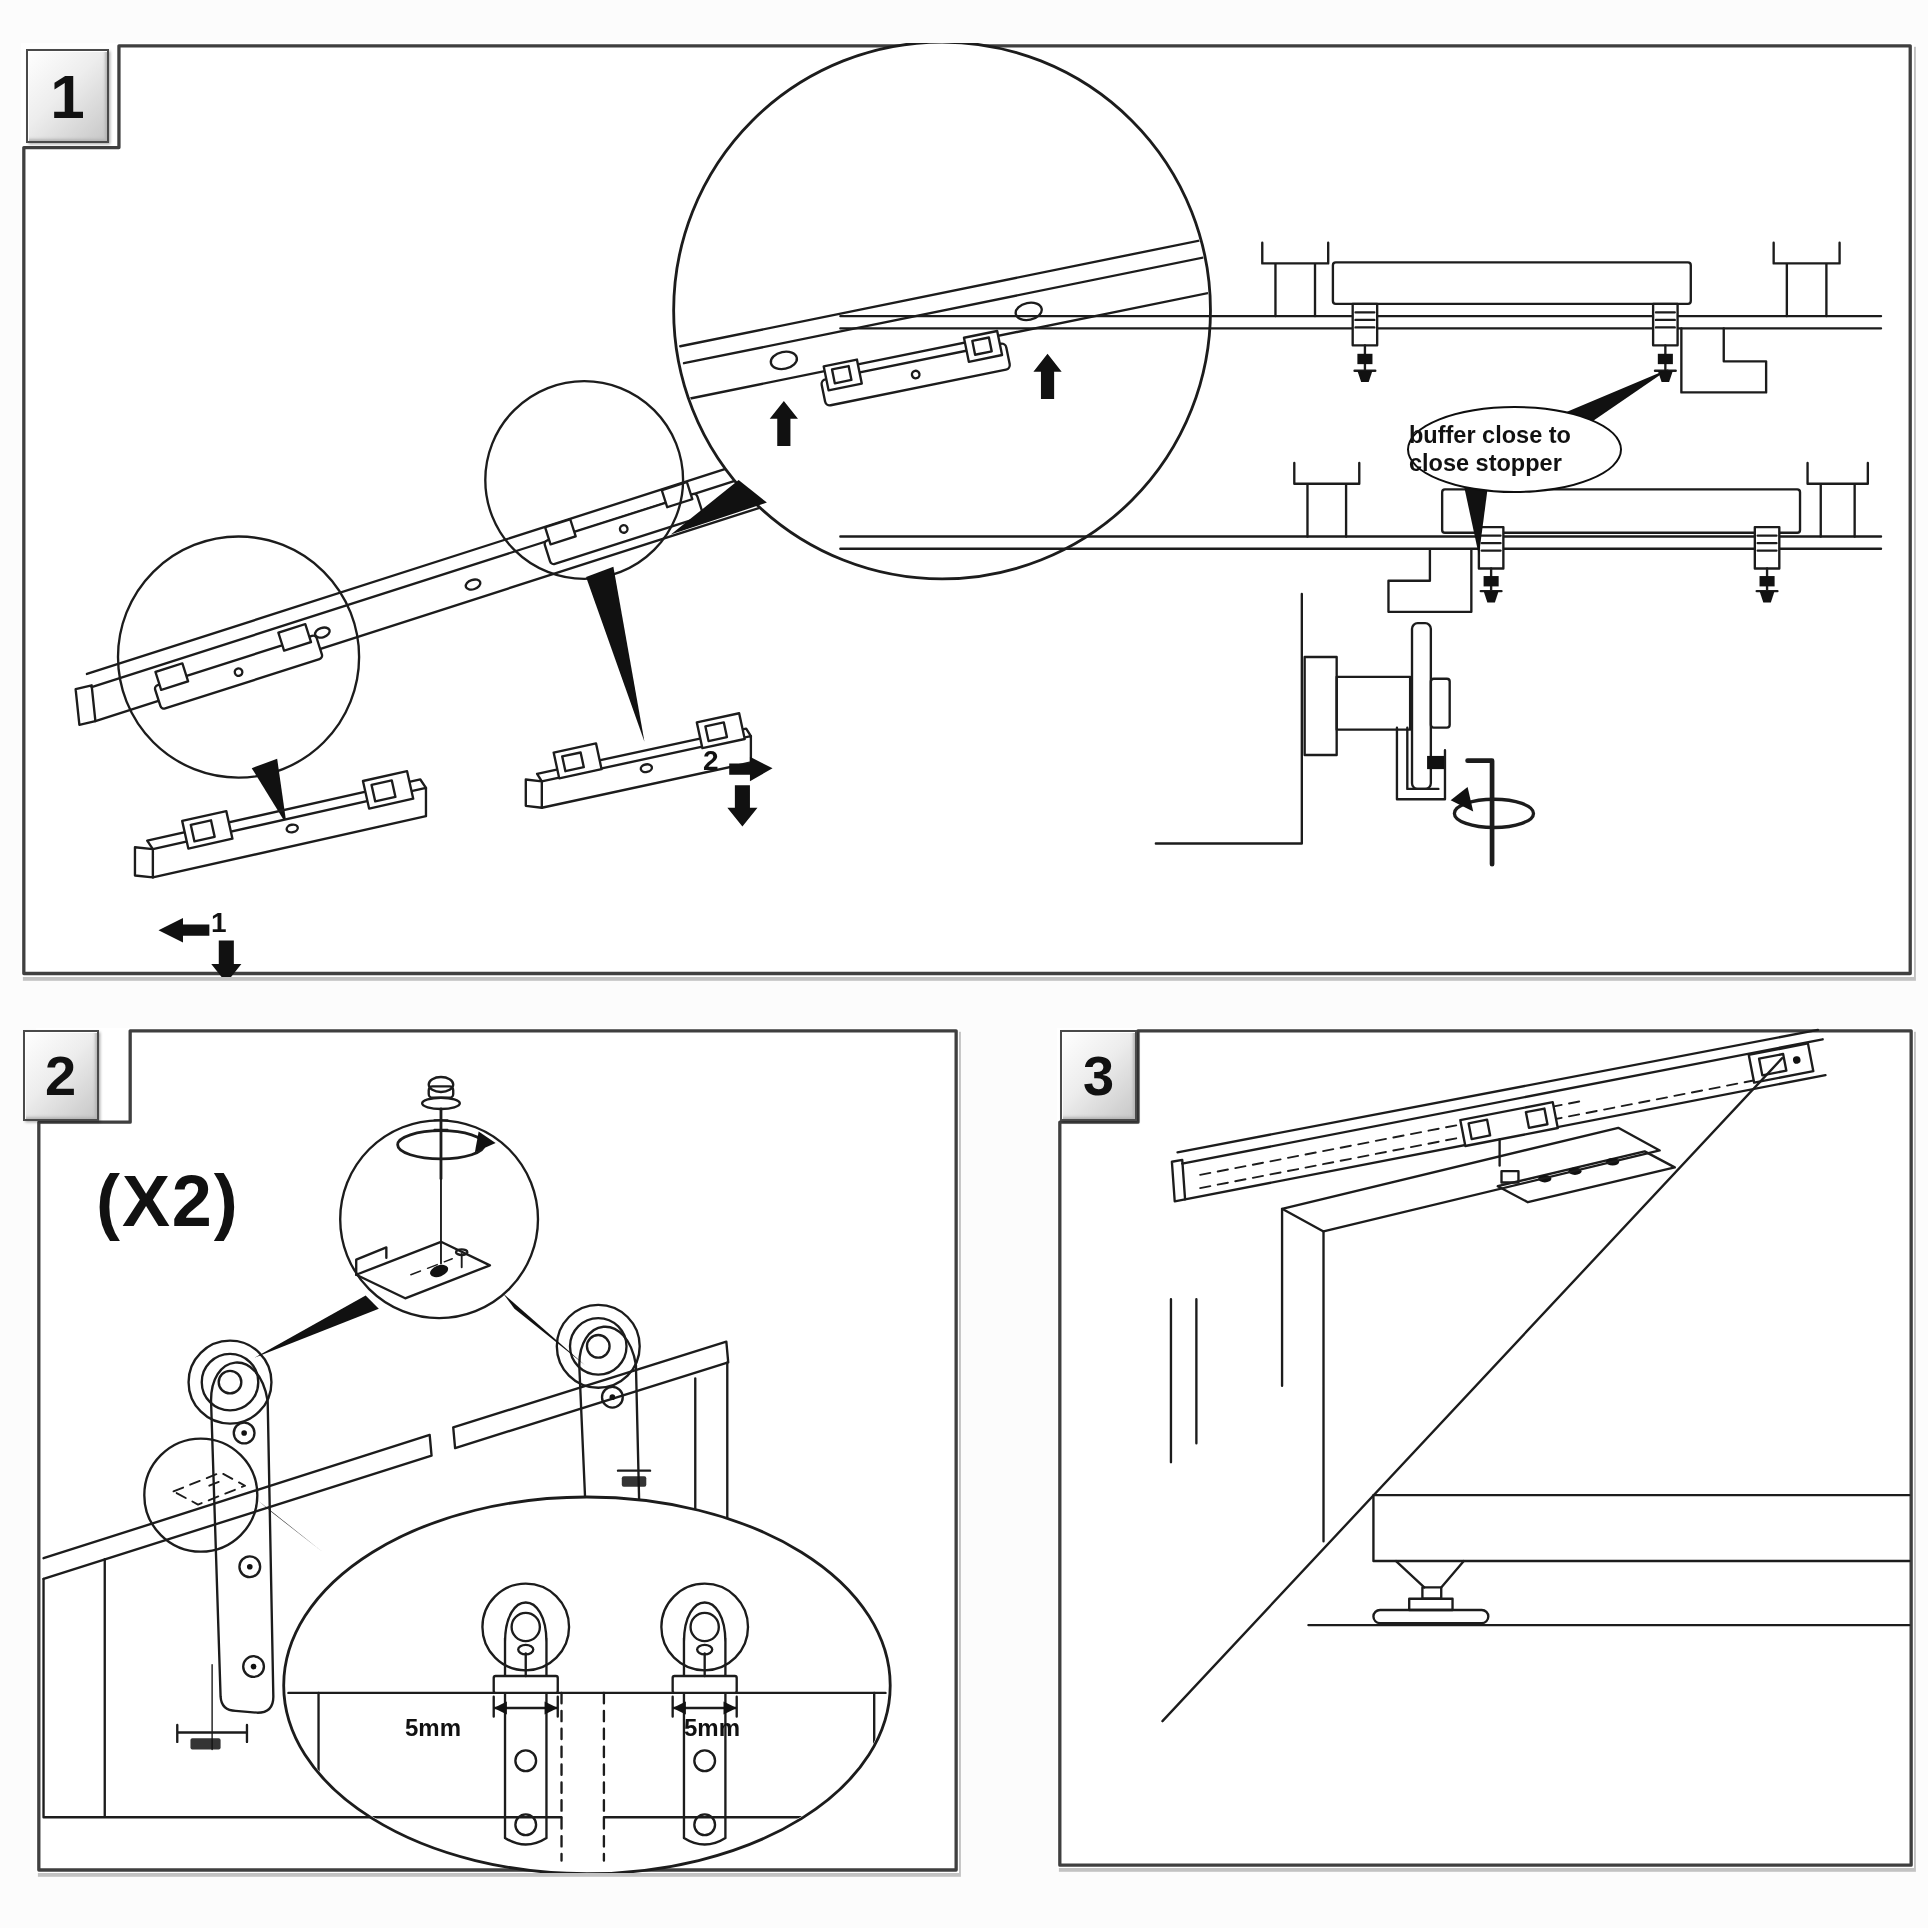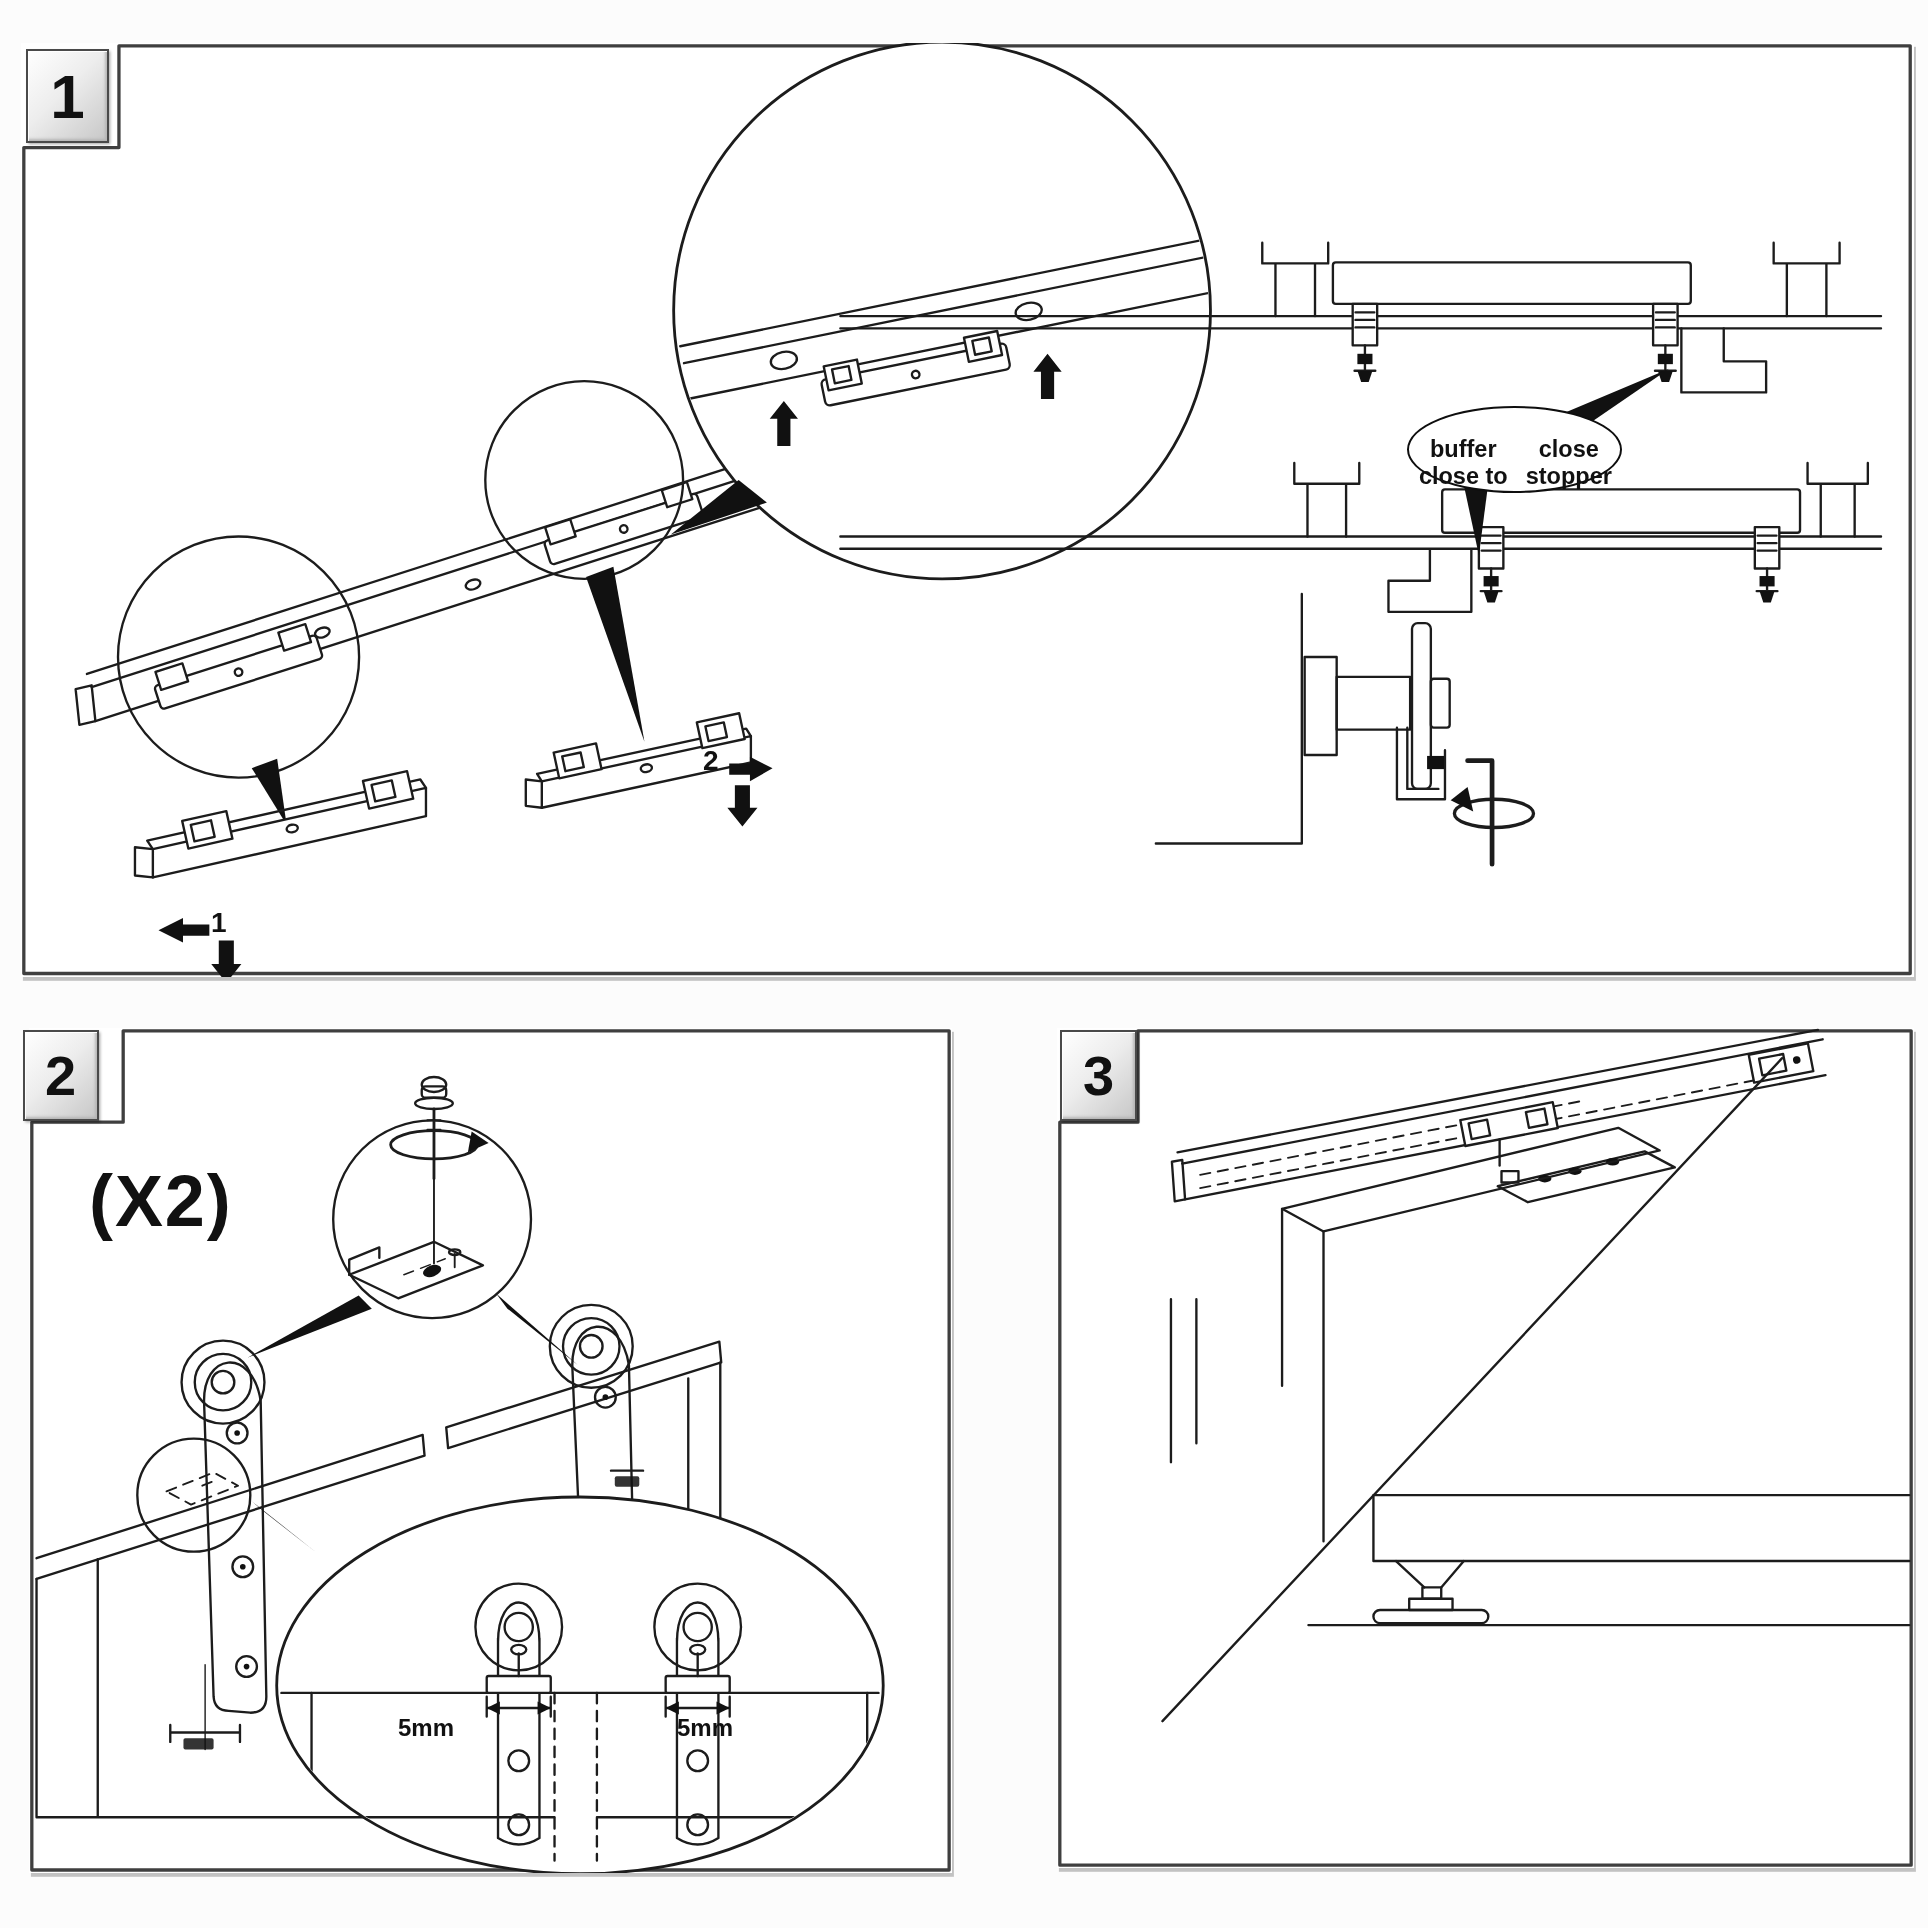--- a/index.html
+++ b/index.html
@@ -14,21 +14,21 @@
   .dsh{stroke-dasharray:11 8;}
   .badge{position:absolute;display:flex;align-items:center;justify-content:center;
          font-weight:bold;border:2.8px solid #4a4a4a;z-index:10;
          background:linear-gradient(135deg,#ffffff 0%,#ededed 45%,#c7c7c7 100%);
          box-shadow:inset 0.9px 0.9px 0 #fff, inset -1.9px -1.9px 2.8px #b5b5b5, 1.9px 1.9px 2.8px rgba(0,0,0,.35);}
   .lbl{position:absolute;font-weight:bold;z-index:6;}
   .x2{font-size:72px;letter-spacing:1.9px;}
   .dim{font-size:24px;}
   .numlbl{font-size:28px;}
   .callout{position:absolute;border:2.8px solid #0e0e0e;border-radius:50%;background:#fff;
-           display:flex;flex-direction:row;align-items:flex-end;justify-content:center;
+           display:flex;flex-direction:column;align-items:flex-start;justify-content:center;
            font-weight:bold;font-size:23.5px;line-height:1.18;text-align:center;z-index:6;}
 </style>
 </head>
 <body>
 
 <div id="canvas">
 
   <div class="panel" id="panel1" style="left:21px;top:43px;width:1893px;height:934px;">
     <svg viewBox="0 0 2010 992">
       <path class="bd" d="M104,3 H2006 V988 H3 V111 H104 Z"></path>
@@ -189,21 +189,21 @@
     </svg>
 
     <div class="lbl numlbl" style="left:190px;top:864px;">1</div>
     <div class="lbl numlbl" style="left:682px;top:702px;">2</div>
     <div class="callout" style="left:1386px;top:363px;width:211px;height:83px;">
       <div>buffer close to</div>
       <div>close stopper</div>
     </div>
   </div>
 
-  <div class="panel" id="panel2" style="left:29px;top:1028px;width:923px;height:845px;">
+  <div class="panel" id="panel2" style="left:36px;top:1028px;width:923px;height:845px;">
     <svg viewBox="0 0 980 897">
       <path class="bd" d="M100,3 H977 V894 H3 V100 H100 Z"></path>
 
       <g>
         <path d="M8,563 L418,432 M8,585 L420,454 M418,432 L420,454"></path>
         <path d="M443,424 L733,333 M445,446 L735,355 M733,333 L735,355 M443,424 L445,446"></path>
         <path d="M8,585 V838 M73,564 V838 M8,838 H540"></path>
         <path d="M700,372 V838 M734,355 V838 M700,838 H734"></path>
       </g>
 

